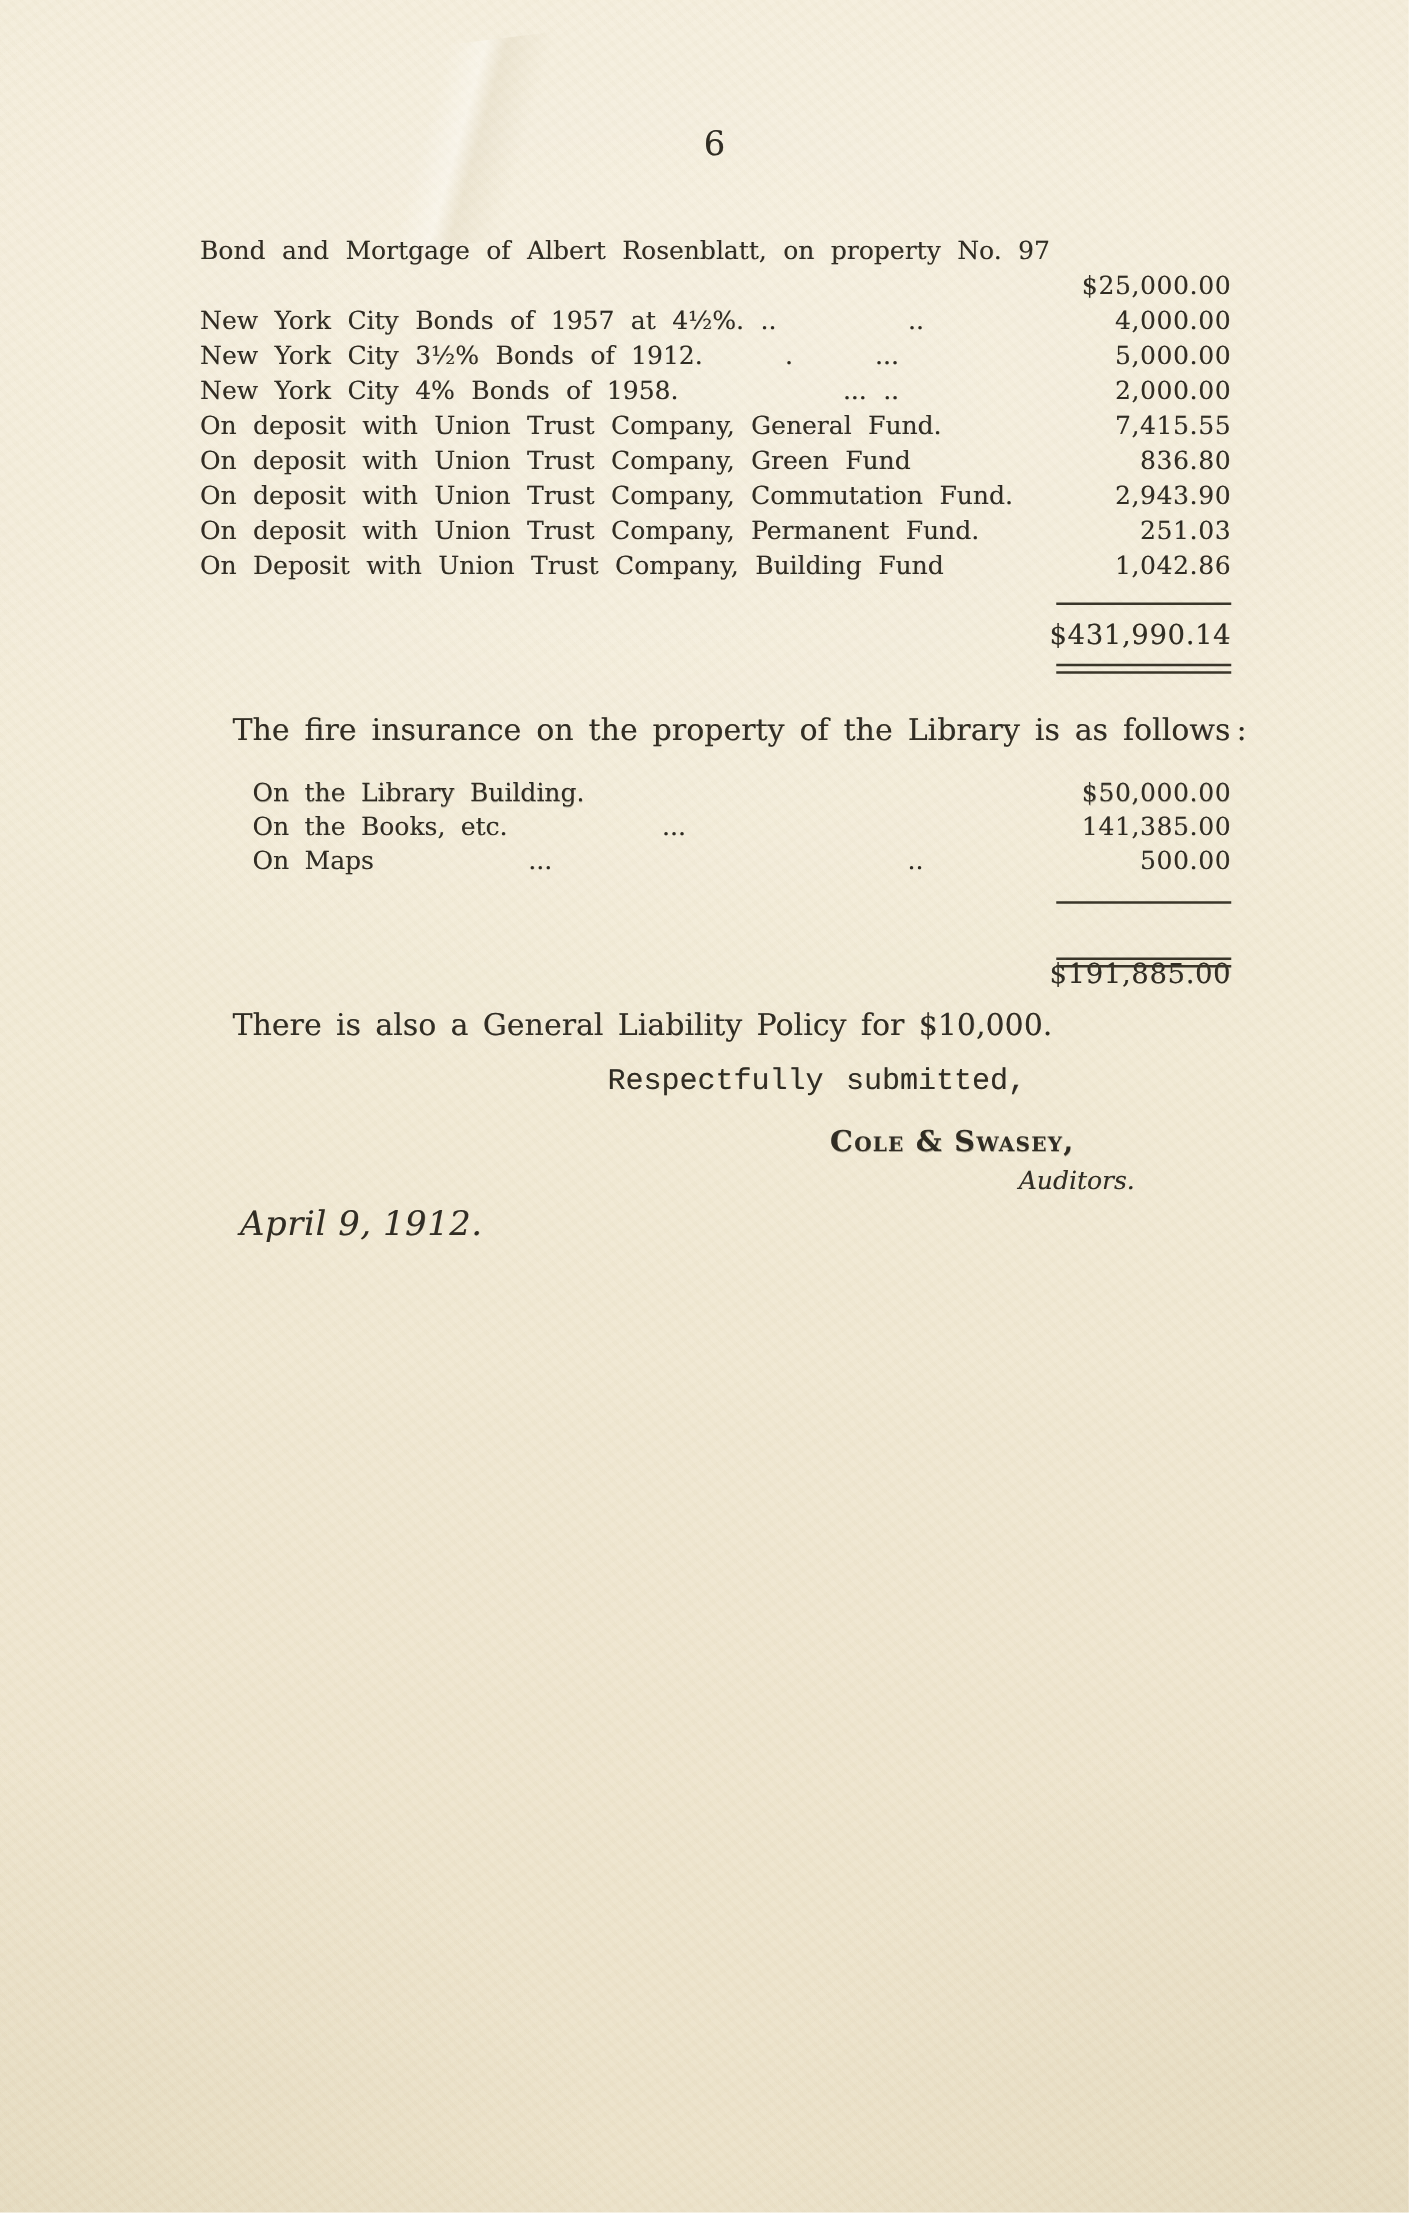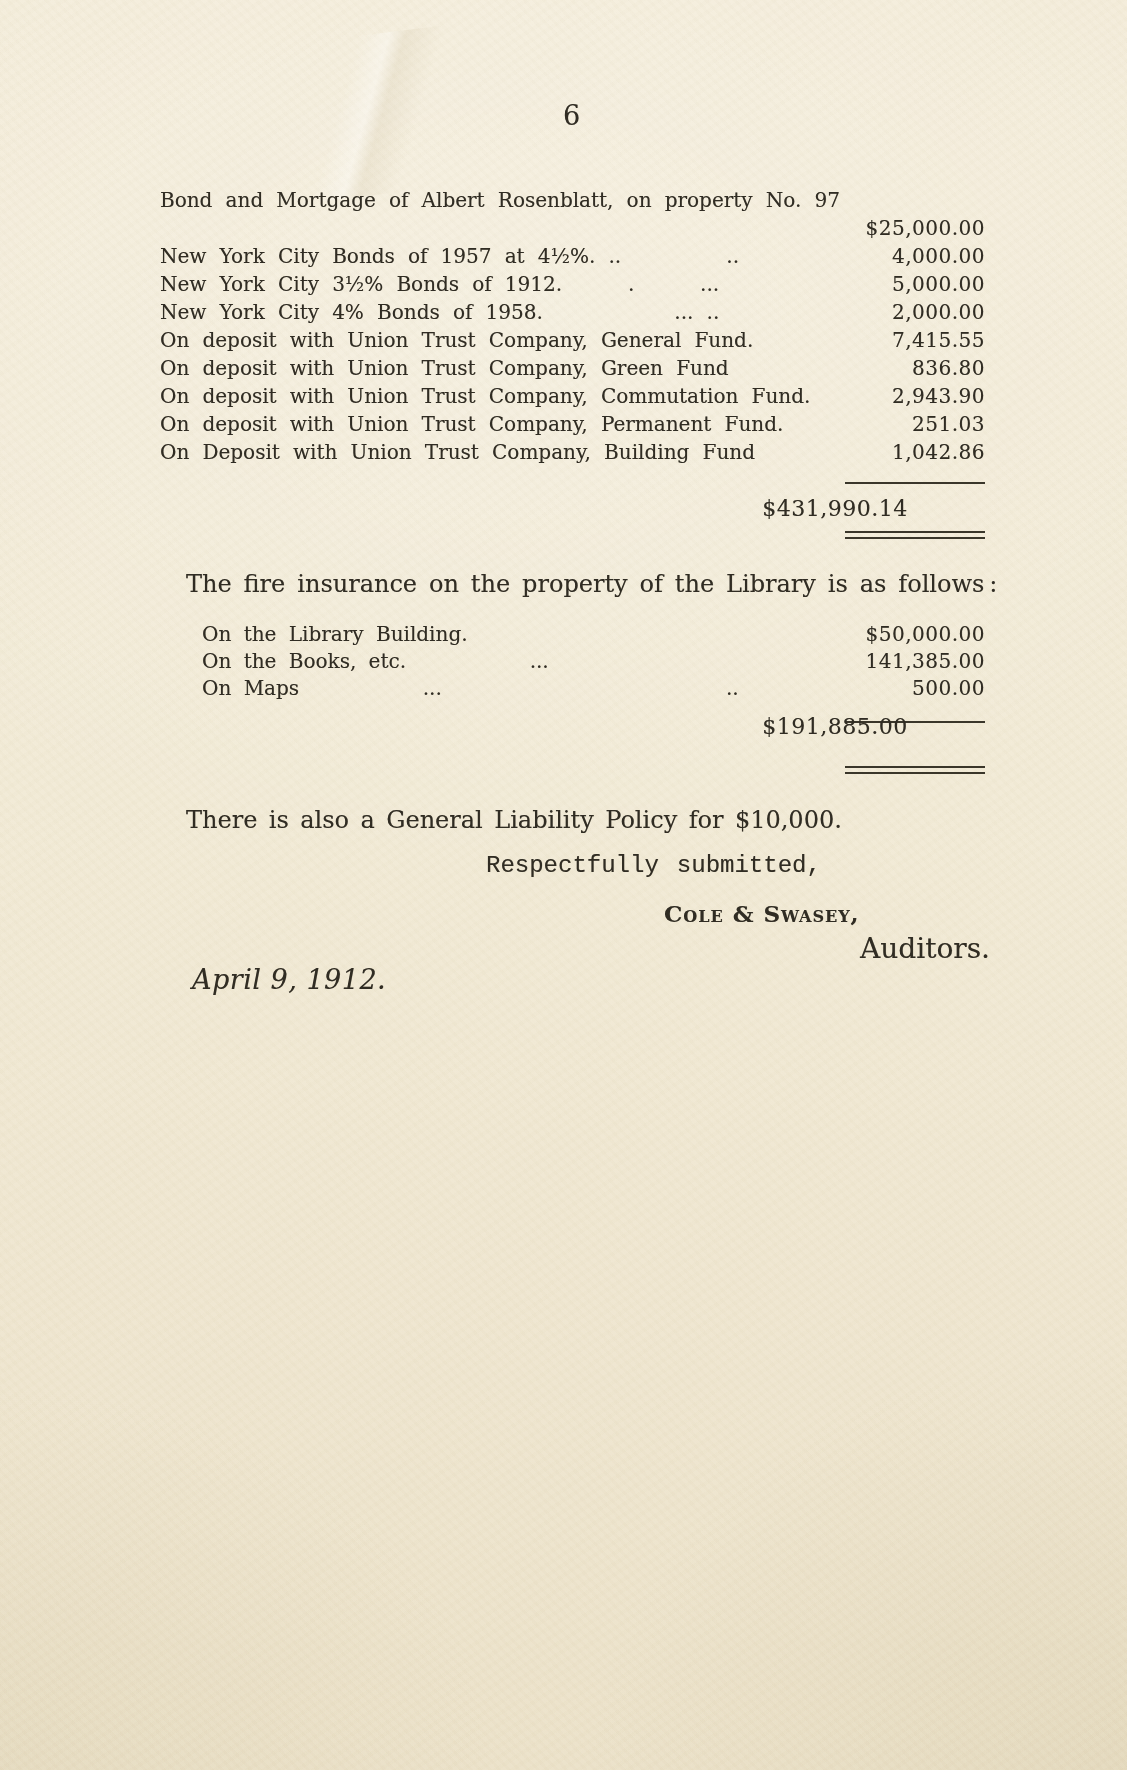--- a/index.html
+++ b/index.html
@@ -41,25 +41,25 @@
   }
   .lrow { position: relative; height: 28px; line-height: 28px; }
   .lrow .lbl { white-space: pre; text-align: center; }
   .lrow .amt { position: absolute; right: 0; top: 0; white-space: pre; word-spacing: 0; letter-spacing: 0.5px; }
   .lrow.indent .lbl { padding-left: 68px; }
   .hr {
     position: absolute; left: 845px; width: 140px; height: 2px;
     background: #3a362a;
   }
   .total {
-    position: absolute; width: 300px; text-align: center;
+    position: absolute; width: 300px; text-align: right;
     font-size: 22px; letter-spacing: 0.5px;
   }
   .total.t1 { left: 685px; top: 496px; }
-  .total.t2 { left: 685px; top: 714px; }
+  .total.t2 { left: 685px; top: 767px; }
   .fire-intro {
     position: absolute; left: 186px; top: 570px; width: 900px;
     font-size: 24px; word-spacing: 0.18em;
   }
   .fire {
     position: absolute; left: 202px; top: 621px; width: 783px;
     font-size: 20px; word-spacing: 0.3em;
   }
   .frow { position: relative; height: 27px; line-height: 27px; }
   .frow .lbl { white-space: pre; }
@@ -70,22 +70,22 @@
   }
   .submitted {
     position: absolute; left: 486px; top: 852px;
     font-size: 24px; word-spacing: 0.15em; font-family: Liberation Mono, monospace;
   }
   .firm {
     position: absolute; left: 664px; top: 900px;
     font-size: 23px; font-variant: small-caps; letter-spacing: 1px; font-weight: bold;
   }
   .role {
-    position: absolute; left: 860px; top: 932px;
-    font-size: 28px; 
+    position: absolute; left: 815px; top: 932px;
+    font-size: 20px; font-style: italic;
   }
   .dateline {
     position: absolute; left: 192px; top: 964px;
     font-size: 27px; font-style: italic; letter-spacing: 0.5px;
   }
 </style>
 </head>
 <body>
 
 <div class="page">

